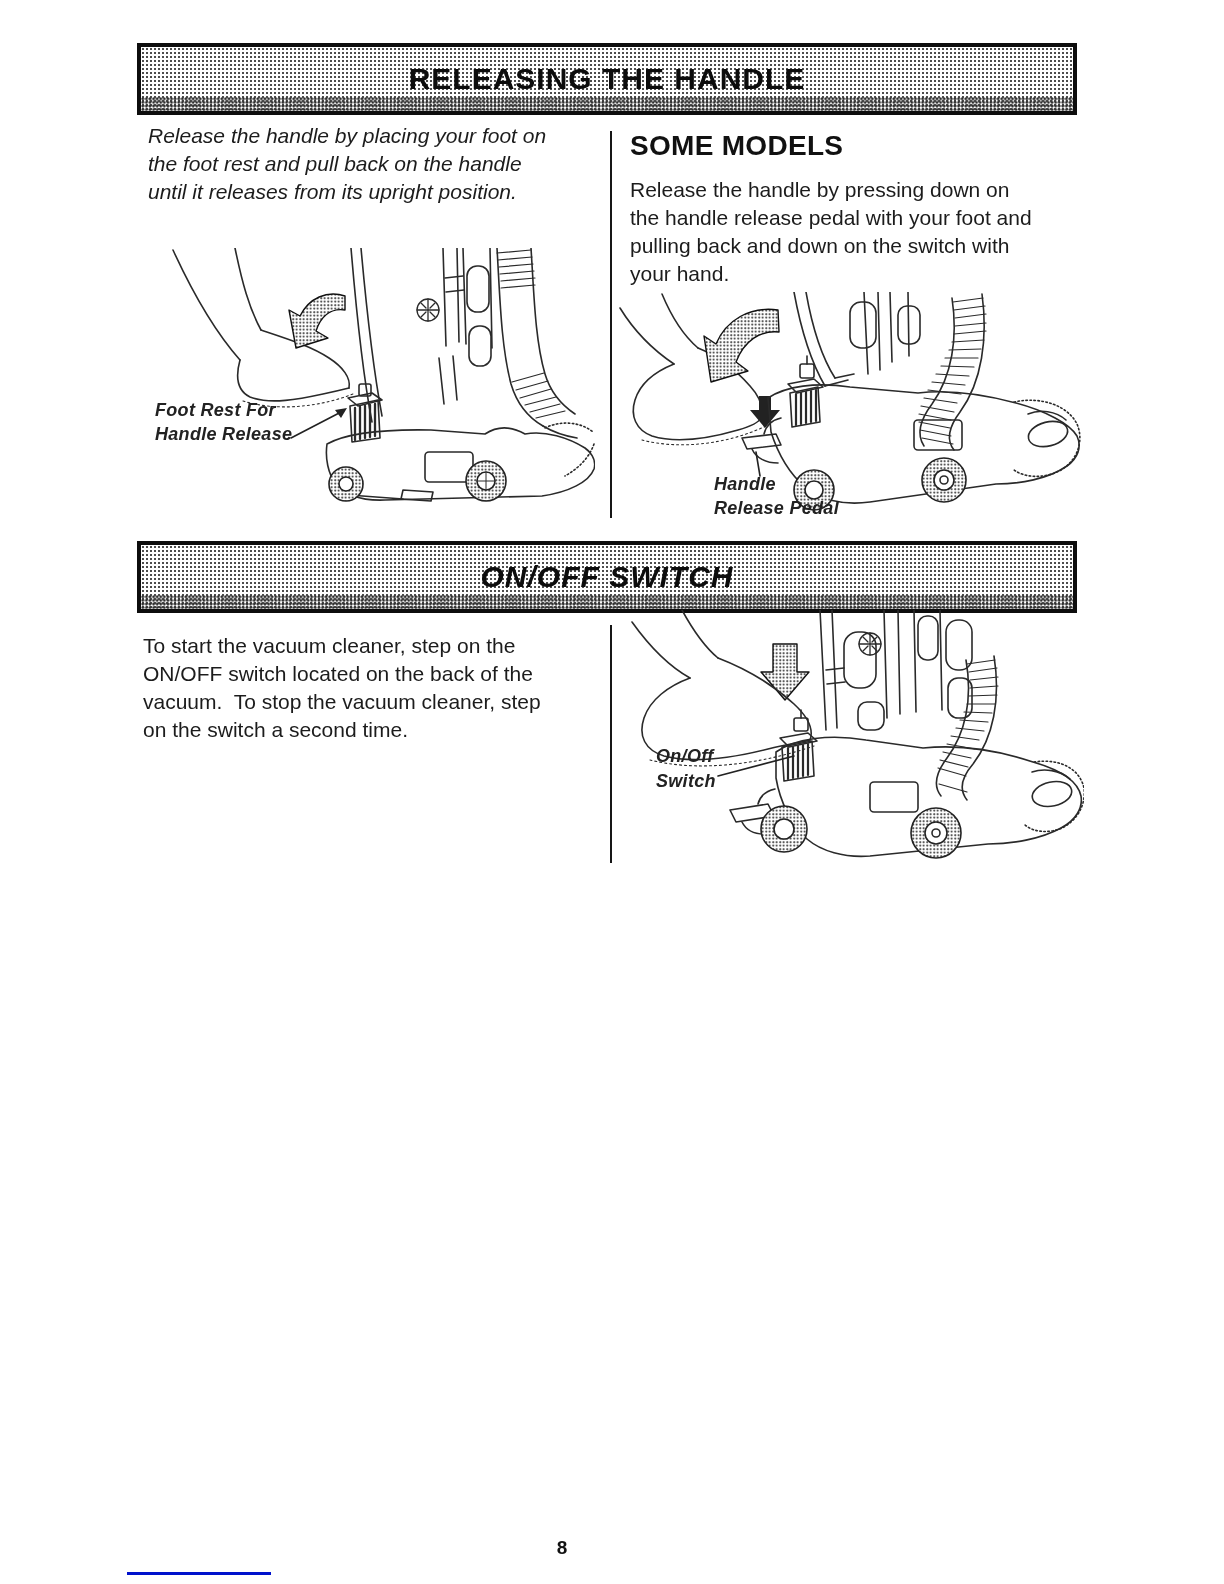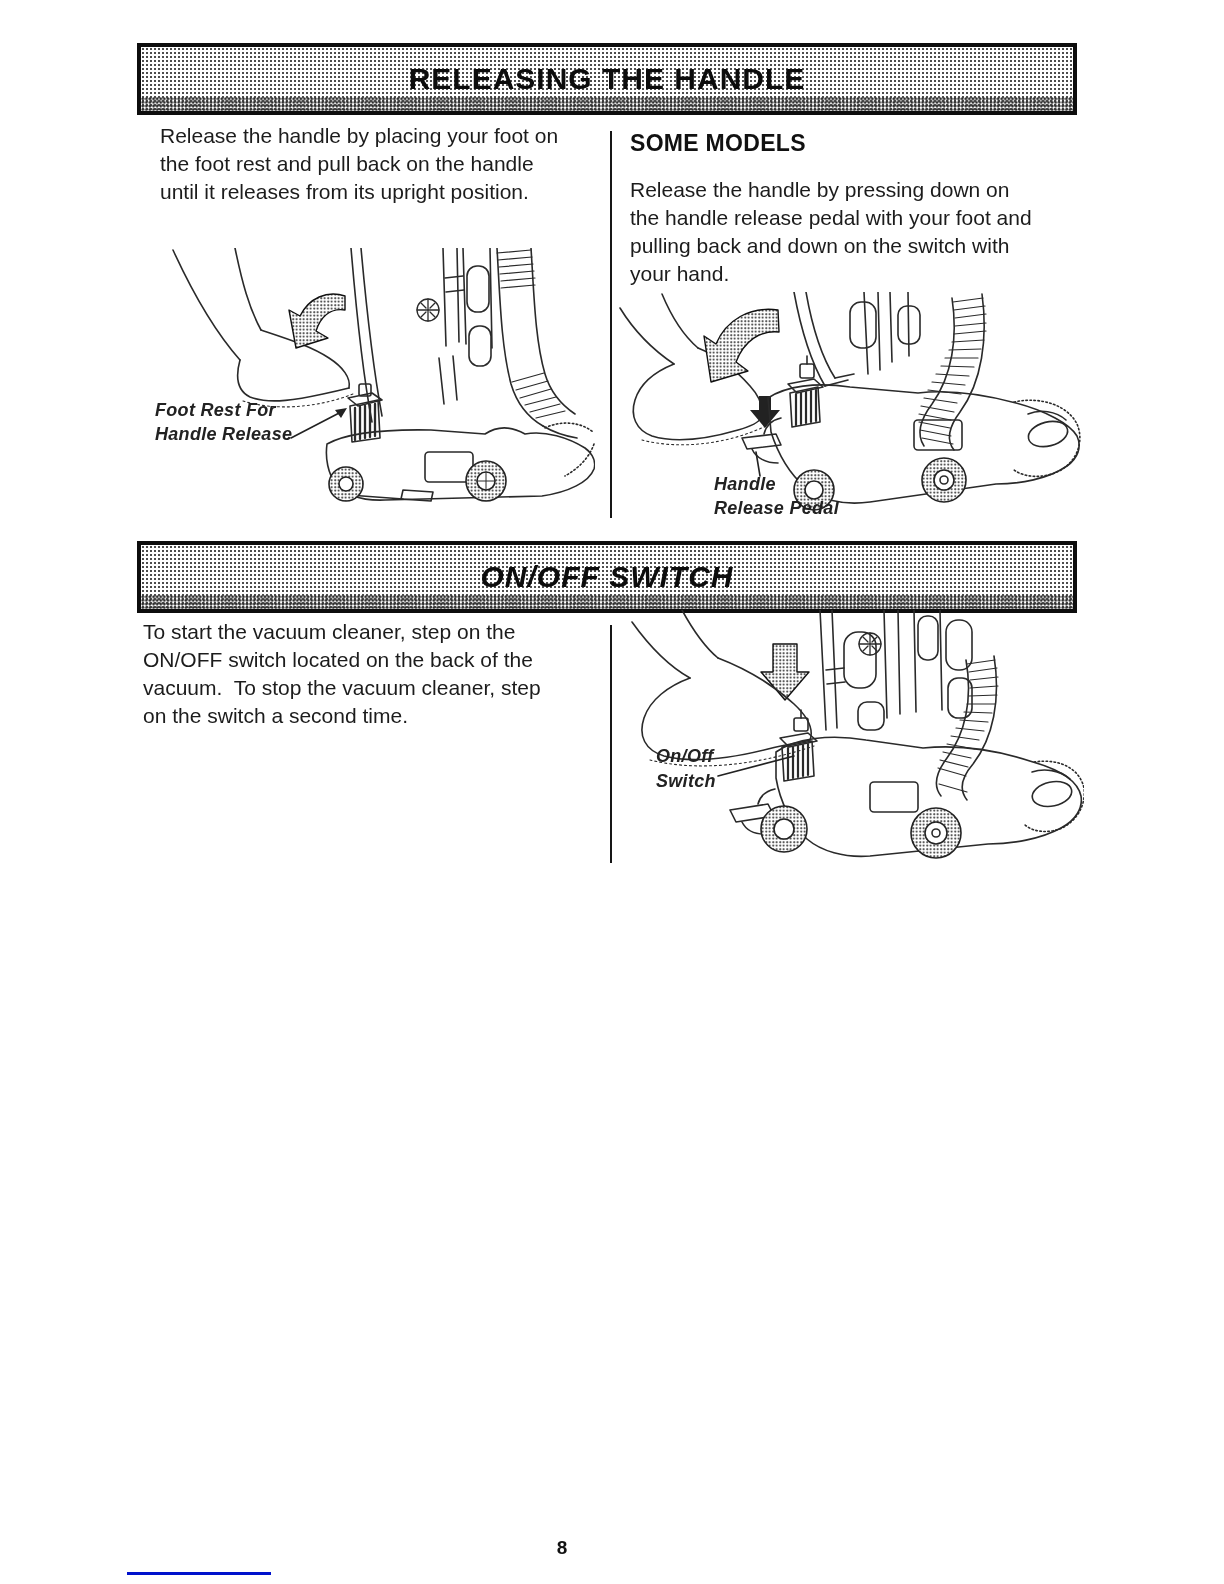--- a/index.html
+++ b/index.html
@@ -22,21 +22,21 @@
   .banner-title{
     position:relative;z-index:1;font-weight:bold;font-size:30px;line-height:1;
     letter-spacing:1px;color:#0d0d0d;
   }
   .body-text{
     position:absolute;font-size:21px;line-height:28px;color:#1c1c1c;
     white-space:pre-wrap;
   }
   .models-heading{
     position:absolute;left:630px;top:130px;margin:0;
-    font-size:23px;font-weight:bold;letter-spacing:.3px;color:#111;
+    font-size:28px;font-weight:bold;letter-spacing:.3px;color:#111;
   }
   .col-divider{position:absolute;left:610px;width:2px;background:#161616;}
   .fig{position:absolute;}
   .figlabel{
     font-family:"Liberation Sans",sans-serif;font-style:italic;font-weight:bold;
     font-size:18px;fill:#222;letter-spacing:.3px;
   }
   .page-number{
     position:absolute;top:1537px;left:0;width:100%;text-align:center;
     font-size:19px;font-weight:bold;color:#111;
@@ -45,21 +45,21 @@
 </style>
 </head>
 <body>
 
 <div class="page">
 
   <div class="banner" style="top:43px;">
     <span class="banner-title">RELEASING THE HANDLE</span>
   </div>
 
-  <p class="body-text" style="left:160px;top:122px;width:460px;margin:0;">Release the handle by placing your foot on
+  <p class="body-text" style="left:148px;top:122px;width:460px;margin:0;font-style:italic;">Release the handle by placing your foot on
 the foot rest and pull back on the handle
 until it releases from its upright position.</p>
 
   <div class="col-divider" style="top:131px;height:387px;"></div>
 
   <h2 class="models-heading">SOME MODELS</h2>
   <p class="body-text" style="left:630px;top:176px;width:440px;margin:0;">Release the handle by pressing down on
 the handle release pedal with your foot and
 pulling back and down on the switch with
 your hand.</p>
@@ -205,21 +205,21 @@
       <path d="M142,184 L138,160" stroke="#222"></path>
     </g>
     <text class="figlabel" x="96" y="198">Handle</text>
     <text class="figlabel" x="96" y="222">Release Pedal</text>
   </svg>
 
   <div class="banner" style="top:541px;font-style:italic;">
     <span class="banner-title">ON/OFF SWITCH</span>
   </div>
 
-  <p class="body-text" style="left:143px;top:618px;width:470px;margin:0;">To start the vacuum cleaner, step on the
+  <p class="body-text" style="left:143px;top:632px;width:470px;margin:0;">To start the vacuum cleaner, step on the
 ON/OFF switch located on the back of the
 vacuum.  To stop the vacuum cleaner, step
 on the switch a second time.</p>
 
   <div class="col-divider" style="top:625px;height:238px;"></div>
 
   <svg class="fig" style="left:618px;top:610px;" width="466" height="250" viewBox="0 0 466 250">
     <g fill="none" stroke="#2a2a2a" stroke-width="1.6" stroke-linecap="round" stroke-linejoin="round">
 
       <g stroke-width="1.3">

